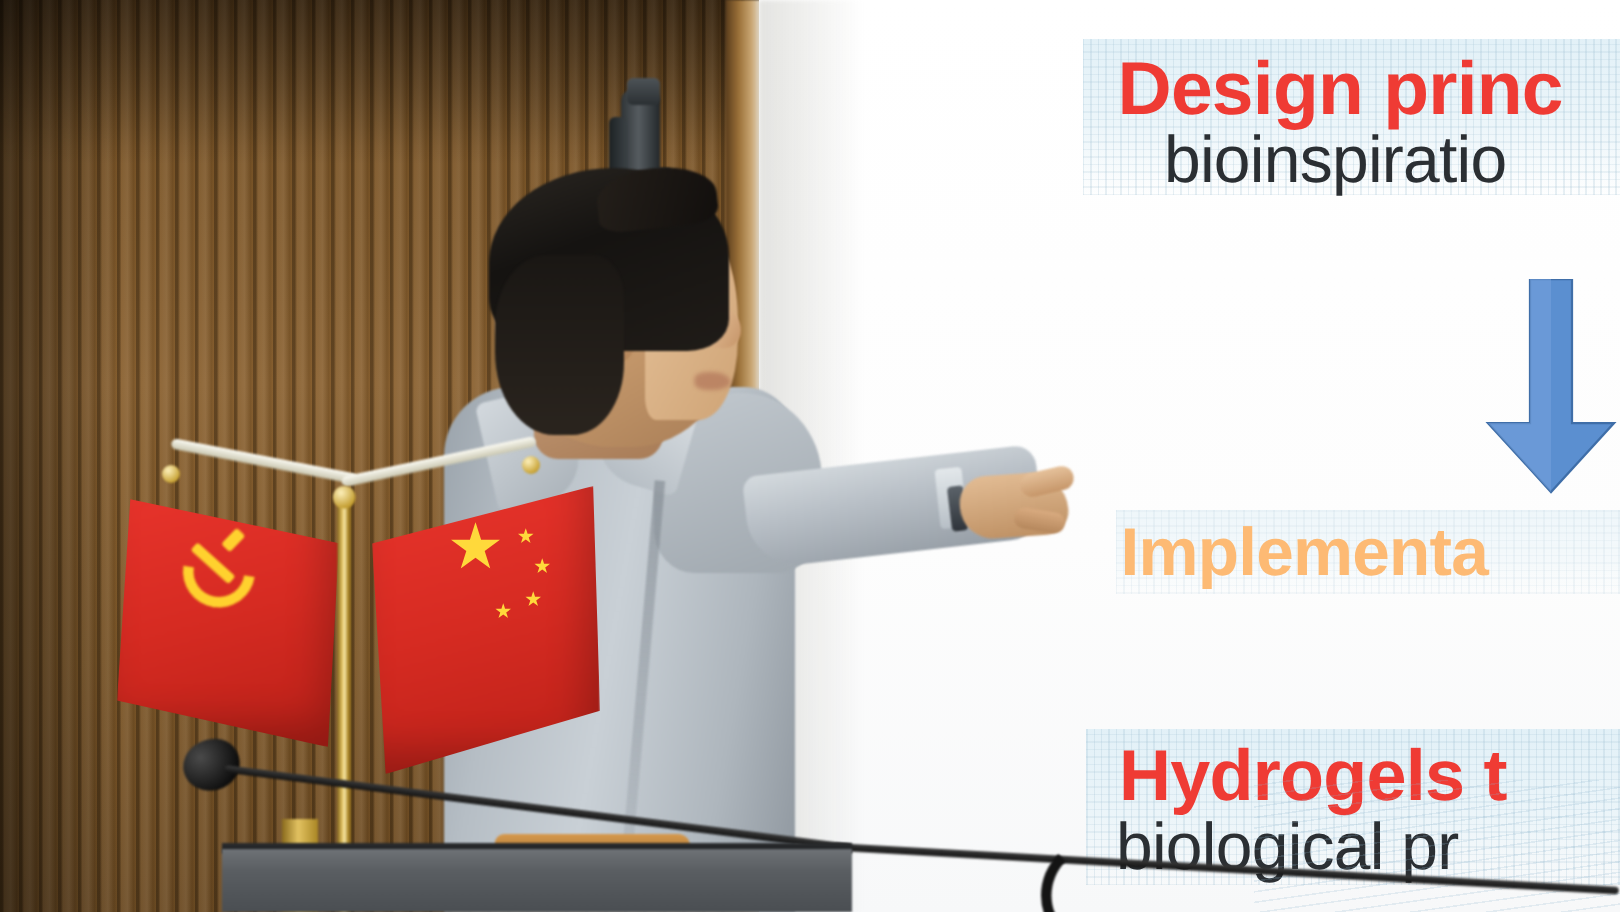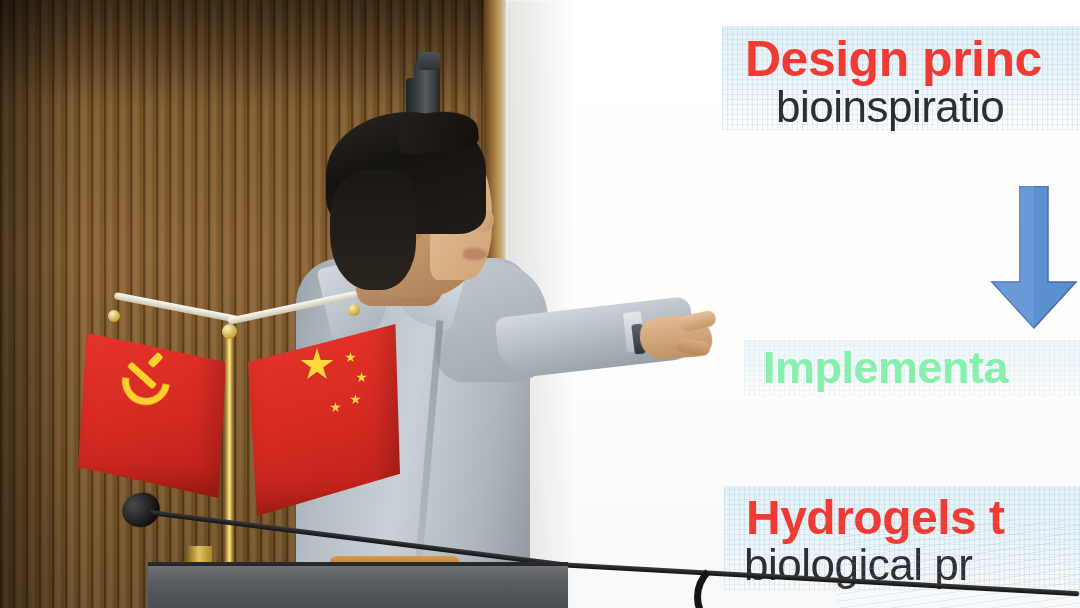--- a/index.html
+++ b/index.html
@@ -56,23 +56,22 @@
   }
 
   .line-red{
     position:absolute;color:#ef3b34;font-weight:bold;white-space:nowrap;
     letter-spacing:-.5px;
   }
   .line-dark{
     position:absolute;color:#2b2f33;white-space:nowrap;letter-spacing:-.5px;
   }
   .line-purple{
-    position:absolute;color:#86efac;font-weight:bold;white-space:nowrap;
+    position:absolute;color:#fdba74;font-weight:bold;white-space:nowrap;
     letter-spacing:-.5px;
-    margin-left:16px;
   }
 
   
   .arrow-wrap{position:absolute;}
 
   
   .slide-texture{
     position:absolute;left:330px;top:520px;width:260px;height:88px;
     background:repeating-linear-gradient(-8deg,rgba(140,180,205,.20) 0 1px, transparent 1px 7px);
   }

